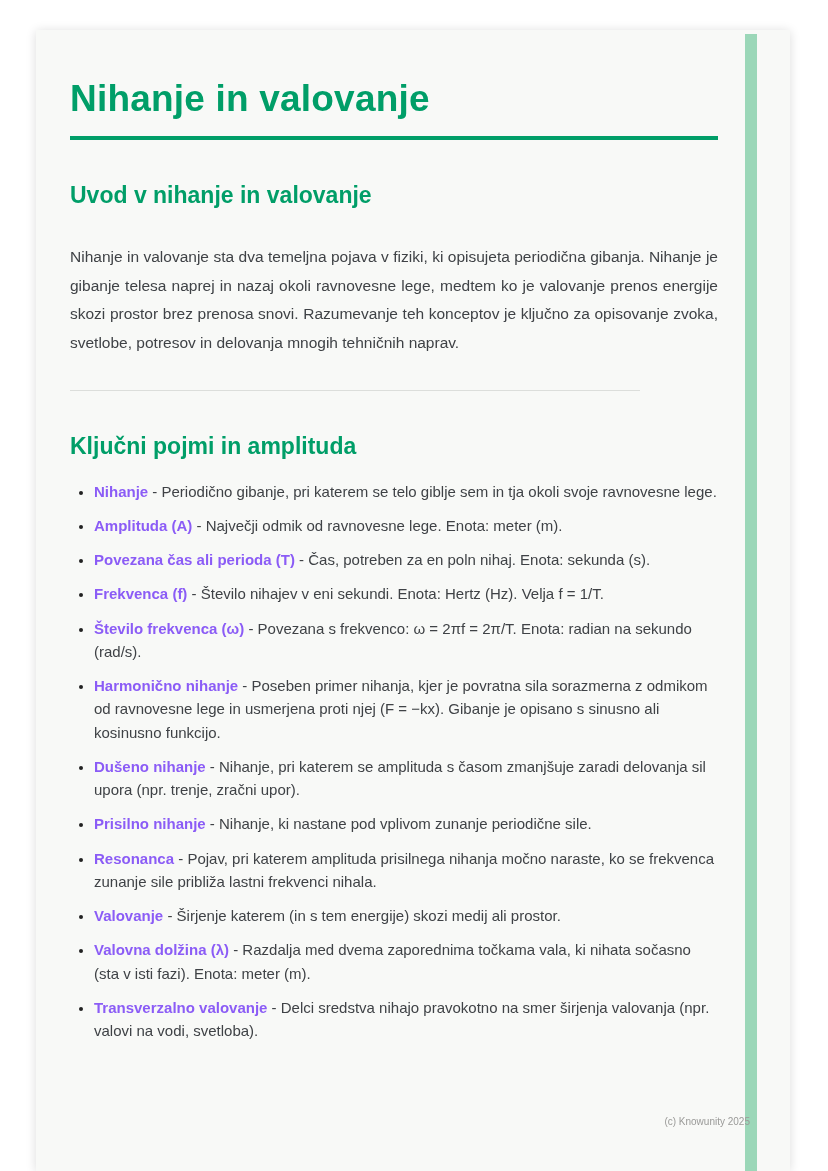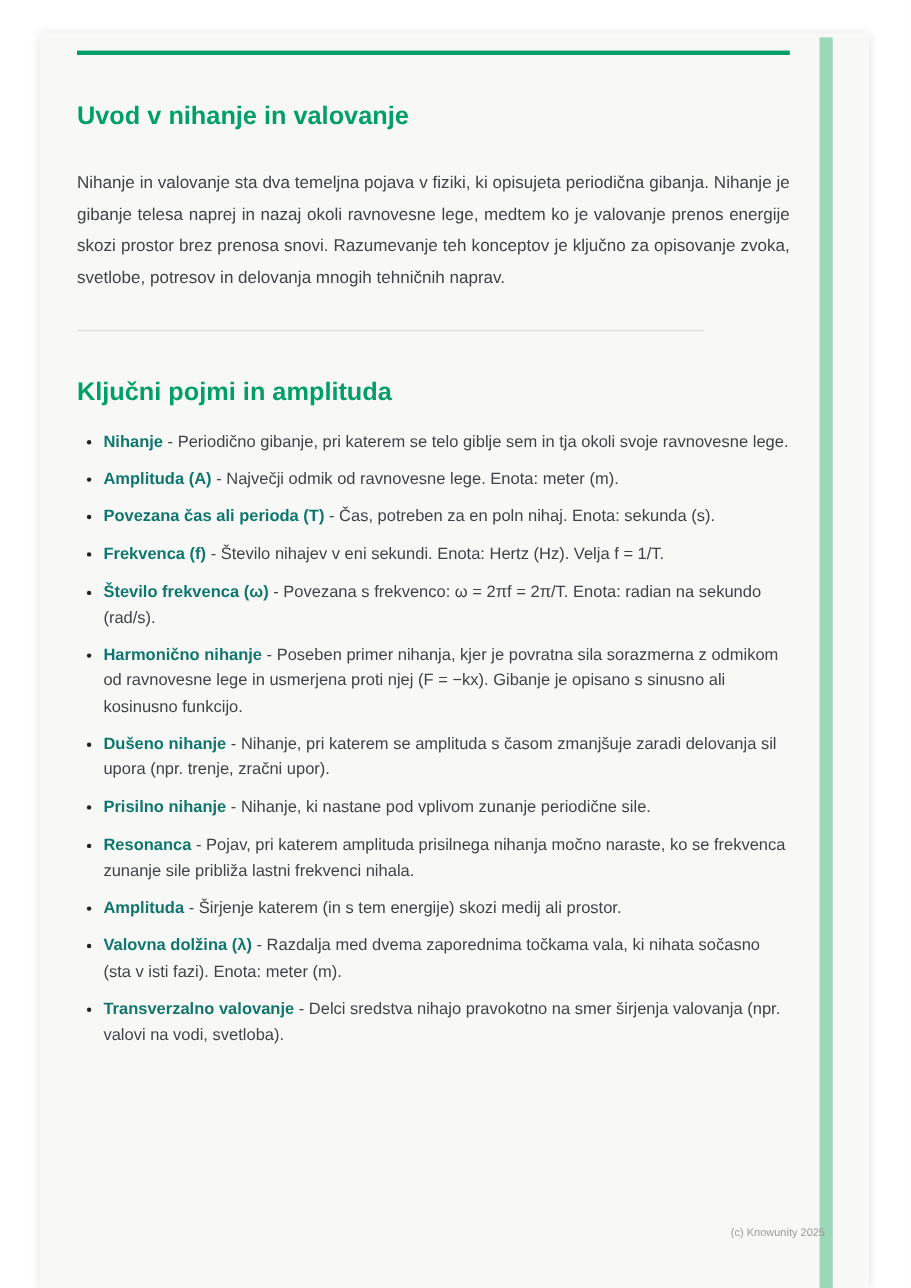--- a/index.html
+++ b/index.html
@@ -74,56 +74,57 @@
     padding-left: 24px;
     list-style: disc;
   }
   ul.definitions li {
     font-size: 15px;
     line-height: 1.55;
     margin-bottom: 11px;
     color: #3f4246;
   }
   ul.definitions li::marker { color: #222; font-size: 14px; }
-  .term { font-weight: 700; color: #0f766e; }
+  .term { font-weight: 700; color: #8b5cf6; }
   .footer-credit {
     position: absolute;
     right: 40px;
     bottom: 44px;
     font-size: 10px;
     color: #9a9a98;
   }
 </style>
 </head>
 <body>
 
 <div class="page">
   <div class="stripe"></div>
 
   <div class="content">
 
+    <h1 class="title">Nihanje in valovanje</h1>
     <div class="title-rule"></div>
 
     <h2 class="section-heading">Uvod v nihanje in valovanje</h2>
     <p class="intro-paragraph">Nihanje in valovanje sta dva temeljna pojava v fiziki, ki opisujeta periodična gibanja. Nihanje je gibanje telesa naprej in nazaj okoli ravnovesne lege, medtem ko je valovanje prenos energije skozi prostor brez prenosa snovi. Razumevanje teh konceptov je ključno za opisovanje zvoka, svetlobe, potresov in delovanja mnogih tehničnih naprav.</p>
 
     <div class="section-divider"></div>
 
     <h2 class="section-heading">Ključni pojmi in amplituda</h2>
 
     <ul class="definitions">
       <li class="def-item"><span class="term">Nihanje</span><span> - Periodično gibanje, pri katerem se telo giblje sem in tja okoli svoje ravnovesne lege.</span></li>
       <li class="def-item"><span class="term">Amplituda (A)</span><span> - Največji odmik od ravnovesne lege. Enota: meter (m).</span></li>
       <li class="def-item"><span class="term">Povezana čas ali perioda (T)</span><span> - Čas, potreben za en poln nihaj. Enota: sekunda (s).</span></li>
       <li class="def-item"><span class="term">Frekvenca (f)</span><span> - Število nihajev v eni sekundi. Enota: Hertz (Hz). Velja f = 1/T.</span></li>
       <li class="def-item"><span class="term">Število frekvenca (ω)</span><span> - Povezana s frekvenco: ω = 2πf = 2π/T. Enota: radian na sekundo (rad/s).</span></li>
       <li class="def-item"><span class="term">Harmonično nihanje</span><span> - Poseben primer nihanja, kjer je povratna sila sorazmerna z odmikom od ravnovesne lege in usmerjena proti njej (F = −kx). Gibanje je opisano s sinusno ali kosinusno funkcijo.</span></li>
       <li class="def-item"><span class="term">Dušeno nihanje</span><span> - Nihanje, pri katerem se amplituda s časom zmanjšuje zaradi delovanja sil upora (npr. trenje, zračni upor).</span></li>
       <li class="def-item"><span class="term">Prisilno nihanje</span><span> - Nihanje, ki nastane pod vplivom zunanje periodične sile.</span></li>
       <li class="def-item"><span class="term">Resonanca</span><span> - Pojav, pri katerem amplituda prisilnega nihanja močno naraste, ko se frekvenca zunanje sile približa lastni frekvenci nihala.</span></li>
-      <li class="def-item"><span class="term">Amplituda</span><span> - Širjenje katerem (in s tem energije) skozi medij ali prostor.</span></li>
+      <li class="def-item"><span class="term">Valovanje</span><span> - Širjenje katerem (in s tem energije) skozi medij ali prostor.</span></li>
       <li class="def-item"><span class="term">Valovna dolžina (λ)</span><span> - Razdalja med dvema zaporednima točkama vala, ki nihata sočasno (sta v isti fazi). Enota: meter (m).</span></li>
       <li class="def-item"><span class="term">Transverzalno valovanje</span><span> - Delci sredstva nihajo pravokotno na smer širjenja valovanja (npr. valovi na vodi, svetloba).</span></li>
     </ul>
   </div>
 
   <div class="footer-credit">(c) Knowunity 2025</div>
 </div>
 
 </body></html>

